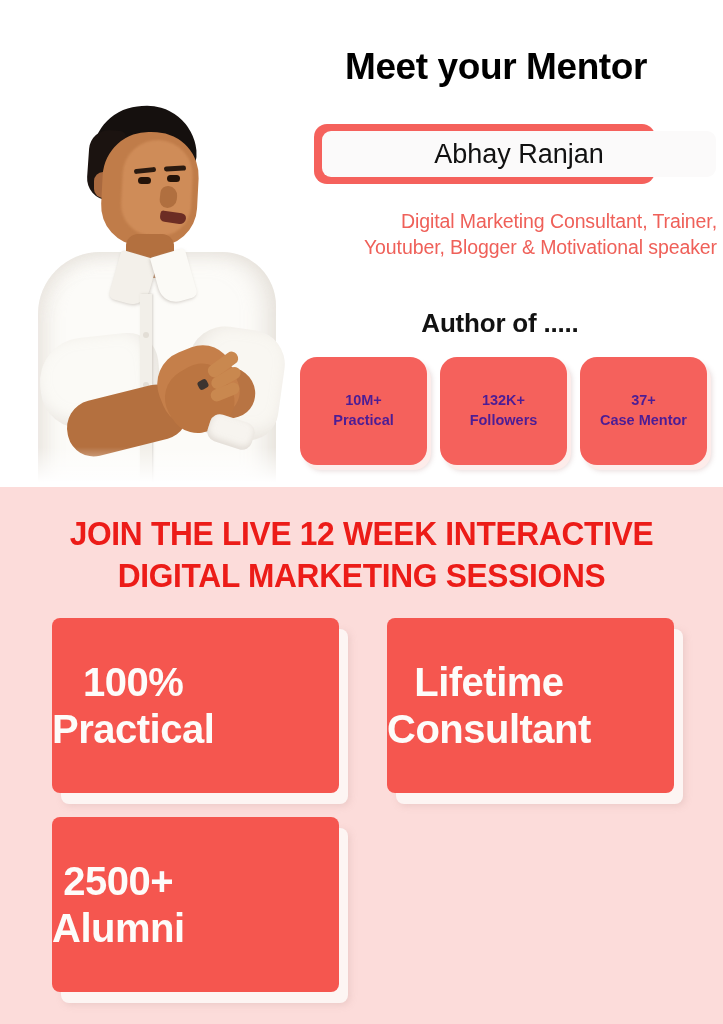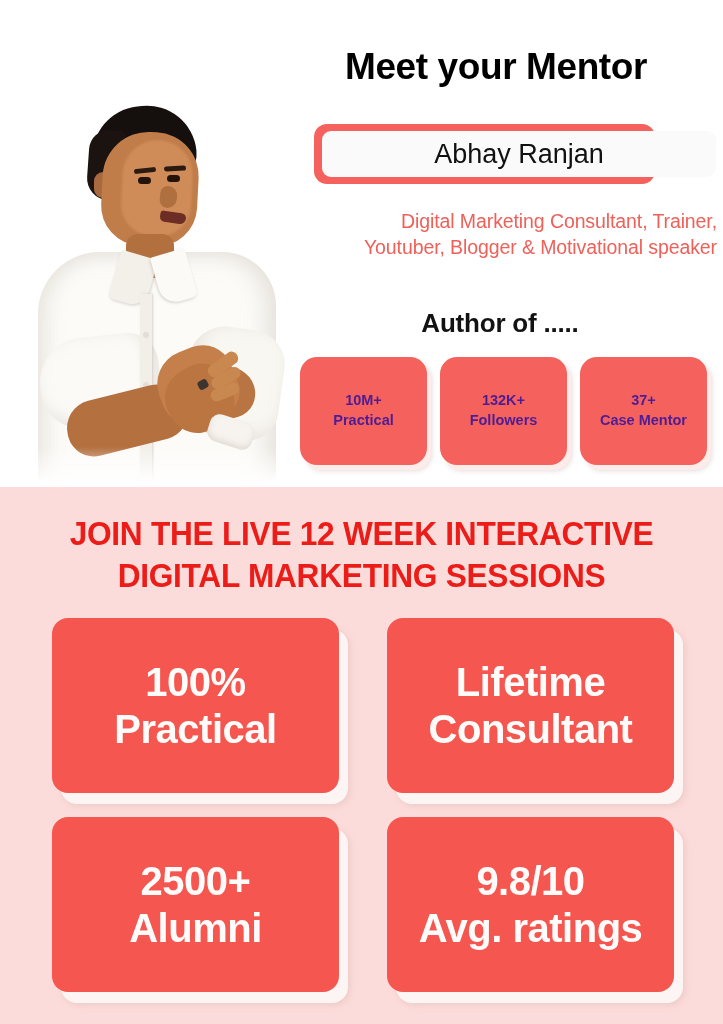--- a/index.html
+++ b/index.html
@@ -381,24 +381,24 @@
     width: 622px;
     display: grid;
     grid-template-columns: 287px 287px;
     grid-template-rows: 175px 175px;
     column-gap: 48px;
     row-gap: 24px;
   }
   .feature-card {
     position: relative;
     background: #f5564f;
-    border-radius: 16px;
+    border-radius: 8px;
     display: flex;
     align-items: center;
-    justify-content: center;
+    justify-content: flex-start;
     text-align: center;
     color: #fdfcfa;
     font-size: 40px;
     font-weight: bold;
     line-height: 1.17;
     letter-spacing: -0.5px;
     box-shadow: 9px 11px 0 0 #fdf5f3, 11px 13px 7px 0 rgba(190,150,148,.26);
     white-space: nowrap;
   }
   .feature-card .fc-text { display: block; }
@@ -504,22 +504,16 @@
           <span>Lifetime</span><br>
           <span>Consultant</span>
         </span>
       </div>
       <div class="feature-card">
         <span class="fc-text">
           <span>2500+</span><br>
           <span>Alumni</span>
         </span>
       </div>
-      <div class="feature-card">
-        <span class="fc-text">
-          <span>9.8/10</span><br>
-          <span>Avg. ratings</span>
-        </span>
-      </div>
     </div>
   </div>
 
 </div>
 
 </body></html>

